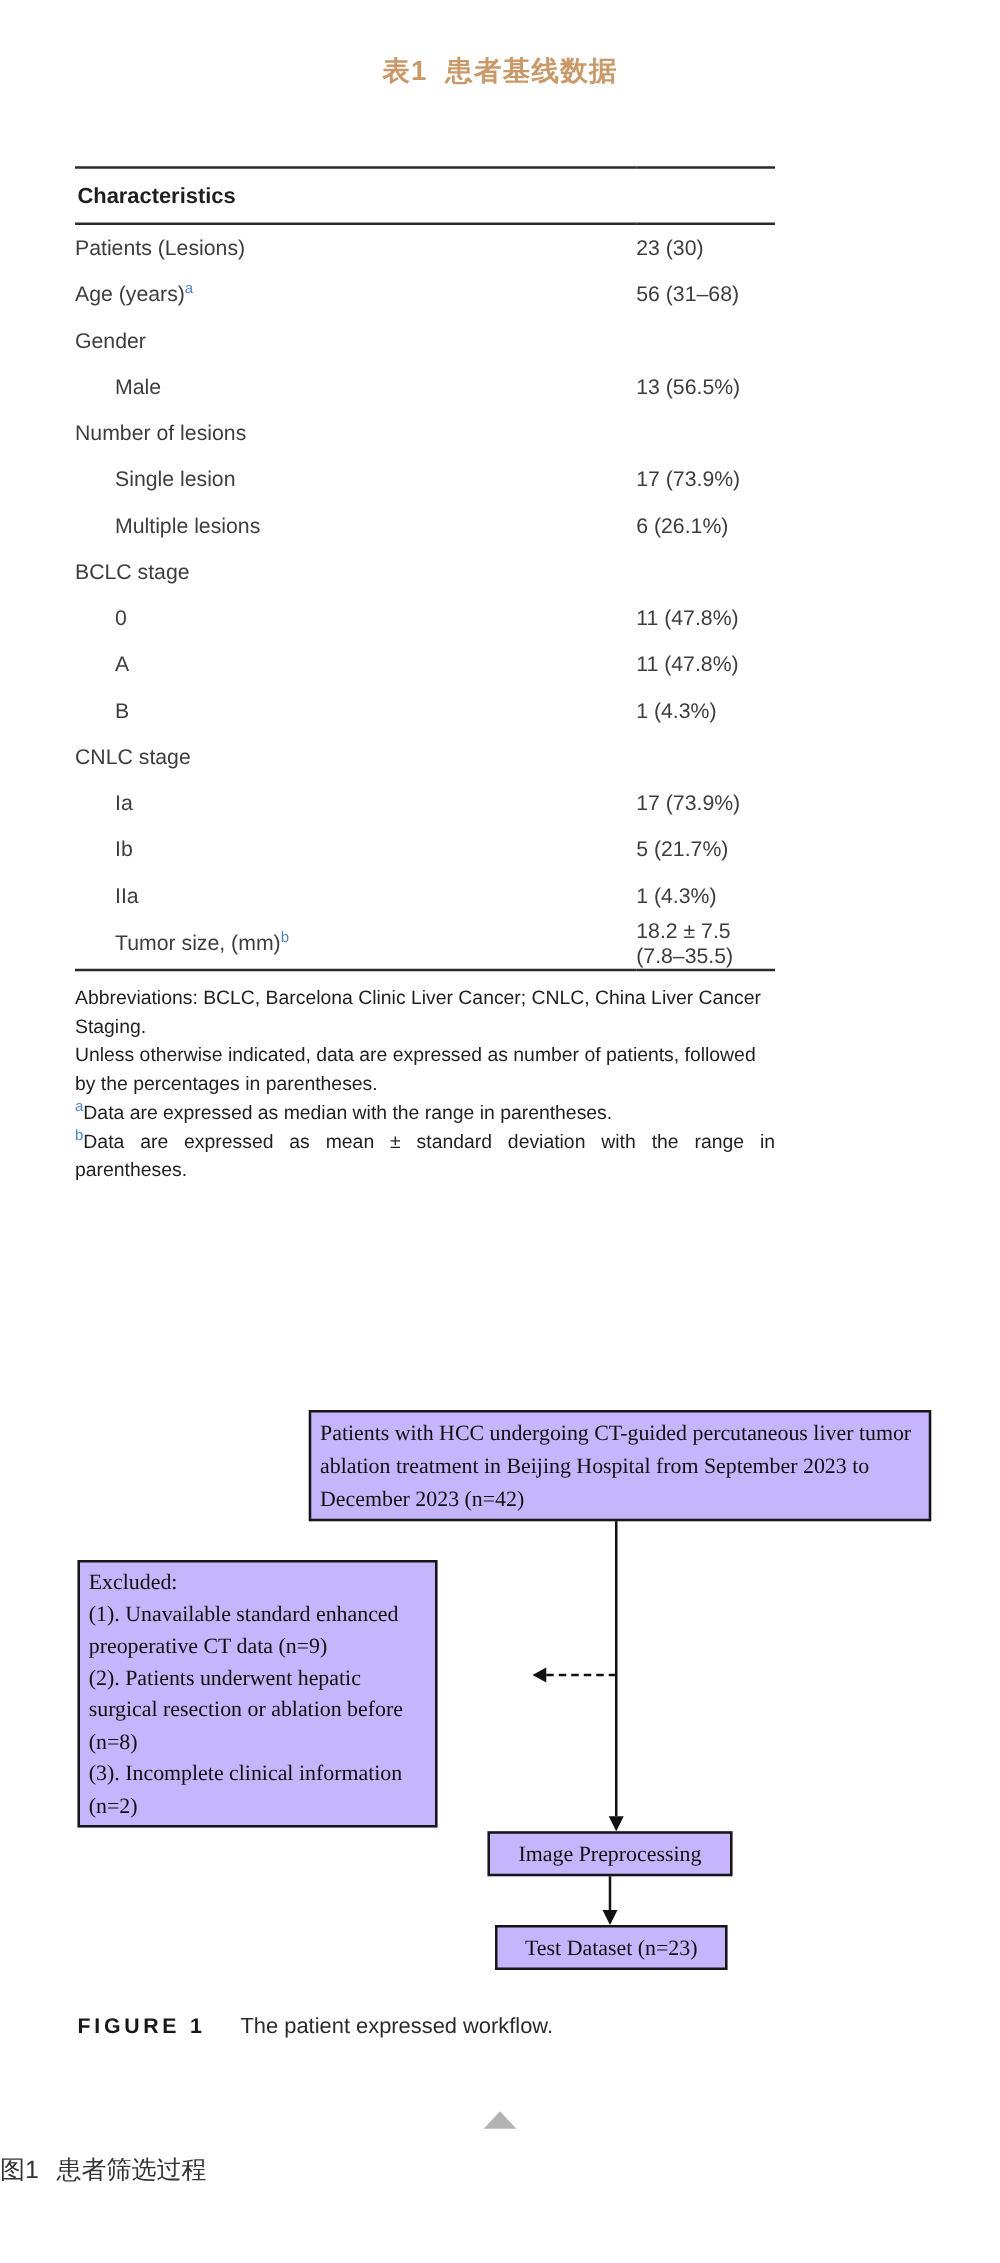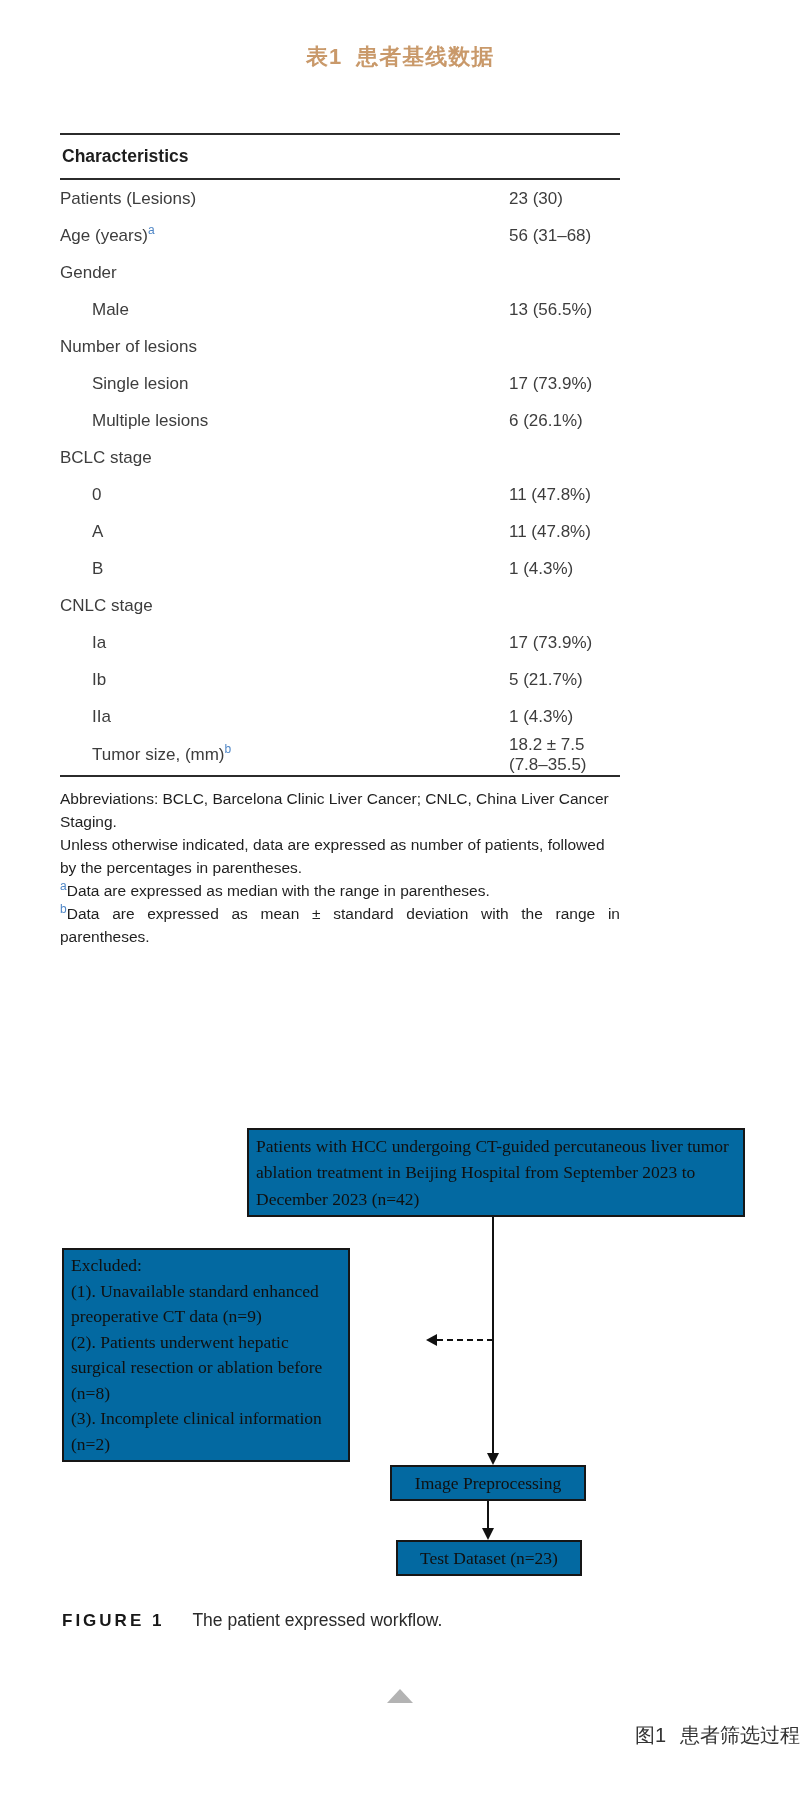--- a/index.html
+++ b/index.html
@@ -33,21 +33,21 @@
   td.value-cell { text-align:left; }
   sup.fn-sup { color:#4f86c6; font-size:12px; line-height:0; }
 
   .footnotes { margin-top:10px; font-size:15.5px; line-height:23px; color:#1f1f1f; }
   .footnote { margin:0; }
   .footnote.justify { text-align:justify; }
 
   
   .flowchart { position:absolute; top:1125px; left:0; width:800px; height:470px; }
   .fc-box {
-    position:absolute; border:2px solid #161616; background:#0369a1;
+    position:absolute; border:2px solid #161616; background:#c4b5fd;
     font-family:"Liberation Serif", serif; font-size:17.5px; color:#101010;
     line-height:1.5; box-sizing:border-box;
   }
   .top-box { left:247px; top:3px; width:498px; padding:3px 7px; }
   .excluded-box { left:62px; top:123px; width:288px; padding:3px 7px; line-height:1.46; }
   .preprocess-box { left:390px; top:340px; width:196px; text-align:center; padding:3px 4px; }
   .test-box { left:396px; top:415px; width:186px; text-align:center; padding:3px 4px; }
 
   .vline { position:absolute; width:0; border-left:2px solid #111; }
   .main-vline { left:492px; top:92px; height:236px; }
@@ -75,21 +75,21 @@
   .collapse-triangle {
     position:absolute; top:1689px; left:50%; transform:translateX(-50%);
     width:0; height:0; cursor:pointer;
     border-left:13px solid transparent; border-right:13px solid transparent;
     border-bottom:14px solid #b3b3b3;
   }
 
   
   .caption-zh {
     position:absolute; top:1722px; left:0; width:100%; margin:0;
-    text-align:right; font-size:20px; color:#333333;
+    text-align:left; font-size:20px; color:#333333;
   }
   .caption-zh .zh-prefix { margin-right:14px; }
 </style>
 </head>
 <body>
 
 <div class="page">
 
   <h1 class="doc-title">
     <span class="title-prefix">表1</span><span>患者基线数据</span>

